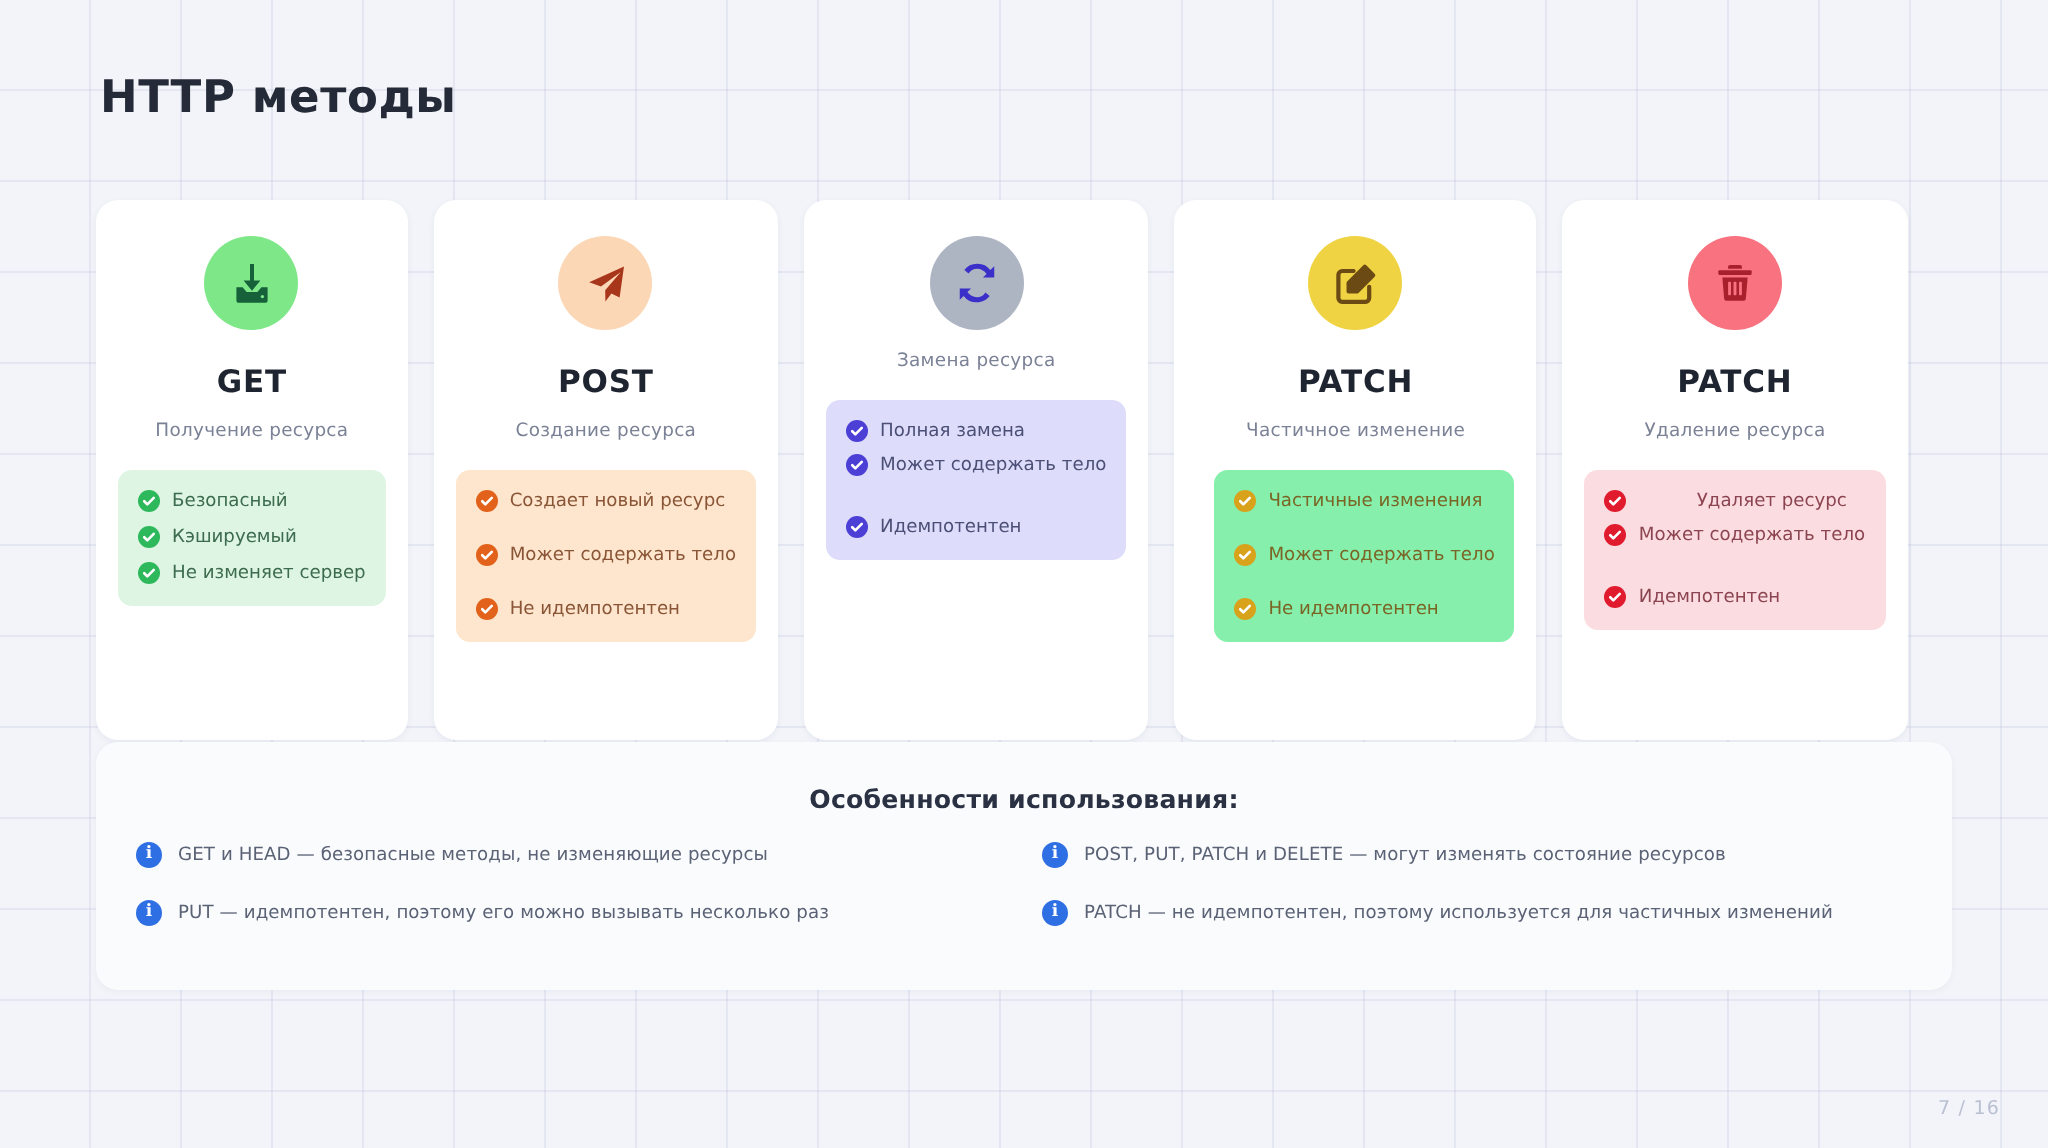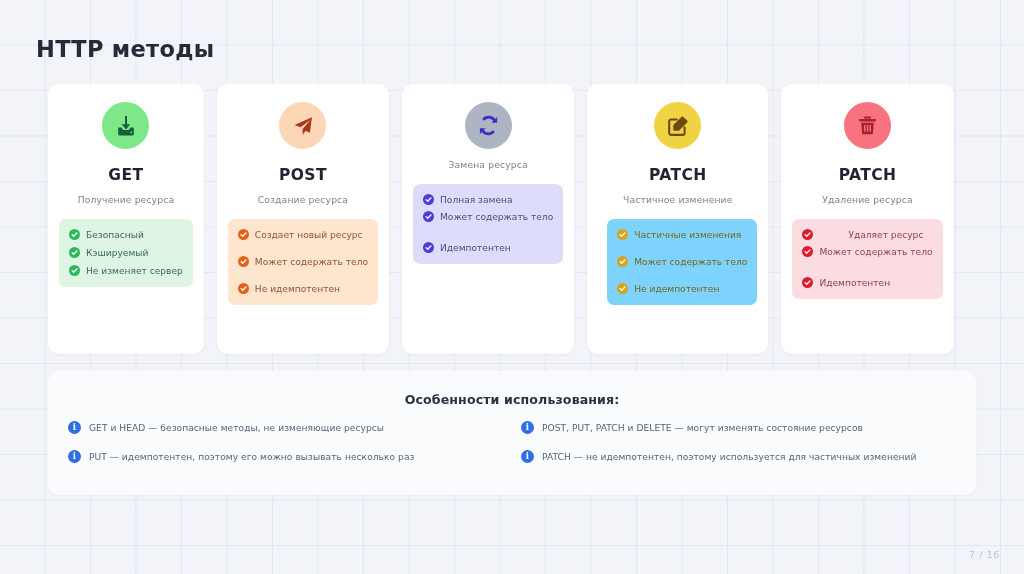--- a/index.html
+++ b/index.html
@@ -15,31 +15,31 @@
       linear-gradient(to bottom, rgba(176,186,214,0.22) 1px, transparent 1px);
     background-size: 45.5px 45.5px;
     background-position: -1px -1px;
     position: relative;
   }
   .slide { position: absolute; inset: 0; }
 
   
   .page-title {
     position: absolute;
-    left: 36px; top: 36px;
+    left: 50px; top: 36px;
     font-size: 22.5px;
     font-weight: 600;
     color: #242a37;
     letter-spacing: .3px;
   }
 
   
   .cards {
     position: absolute;
-    left: 48px; top: 84px;
+    left: 48px; top: 100px;
     width: 804px; height: 270px;
     display: flex;
     gap: 13px;
   }
   .card {
     flex: 1 1 0;
     background: #ffffff;
     border-radius: 11px;
     box-shadow: 0 1px 3px rgba(60,70,110,0.07);
     position: relative;
@@ -281,21 +281,21 @@
 
     <div class="card">
       <div class="icon-circle" style="background:#efd342;">
         <svg width="24" height="24" viewBox="0 0 24 24" fill="none" stroke="#6b4a13" stroke-width="2.1" stroke-linecap="round" stroke-linejoin="round">
           <path d="M18.6 13.4V19a1.9 1.9 0 0 1-1.9 1.9H5.1A1.9 1.9 0 0 1 3.2 19V7.4a1.9 1.9 0 0 1 1.9-1.9h5.7"></path>
           <path d="M16.4 3.4l4.2 4.2-8.1 8.1H8.3v-4.2l8.1-8.1z" fill="#6b4a13" stroke="#6b4a13"></path>
         </svg>
       </div>
       <div class="method-name">PATCH</div>
       <div class="method-desc">Частичное изменение</div>
-      <div class="chips sp-wide" style="background:#7dd3fc;margin-left:20px;">
+      <div class="chips sp-wide" style="background:#86efac;margin-left:20px;">
         <div class="chip">
           <span class="tick" style="background:#d9a21b;">
             <svg width="7" height="7" viewBox="0 0 10 10">
                 <path d="M1.6 5.2l2.2 2.2L8.4 2.8" stroke="#fff" stroke-width="1.9" fill="none" stroke-linecap="round" stroke-linejoin="round"></path>
               </svg>
           </span>
           <span style="color:#7a6524;">Частичные изменения</span>
         </div>
         <div class="chip">
           <span class="tick" style="background:#d9a21b;">

